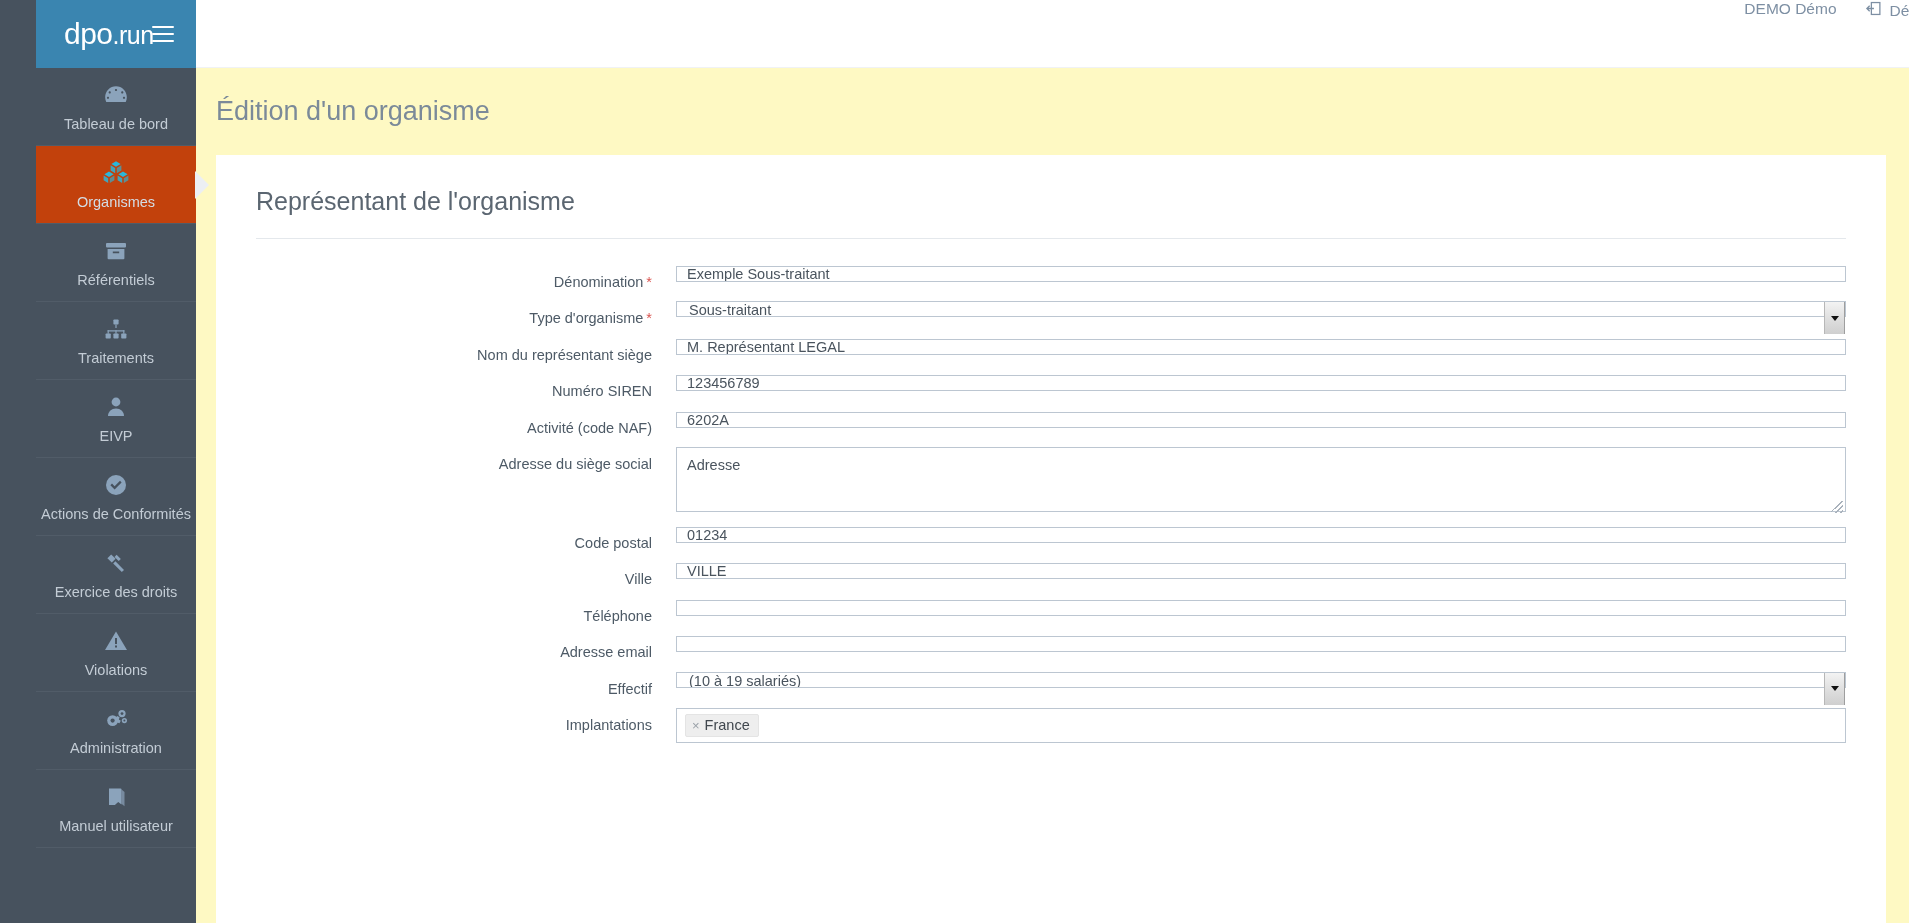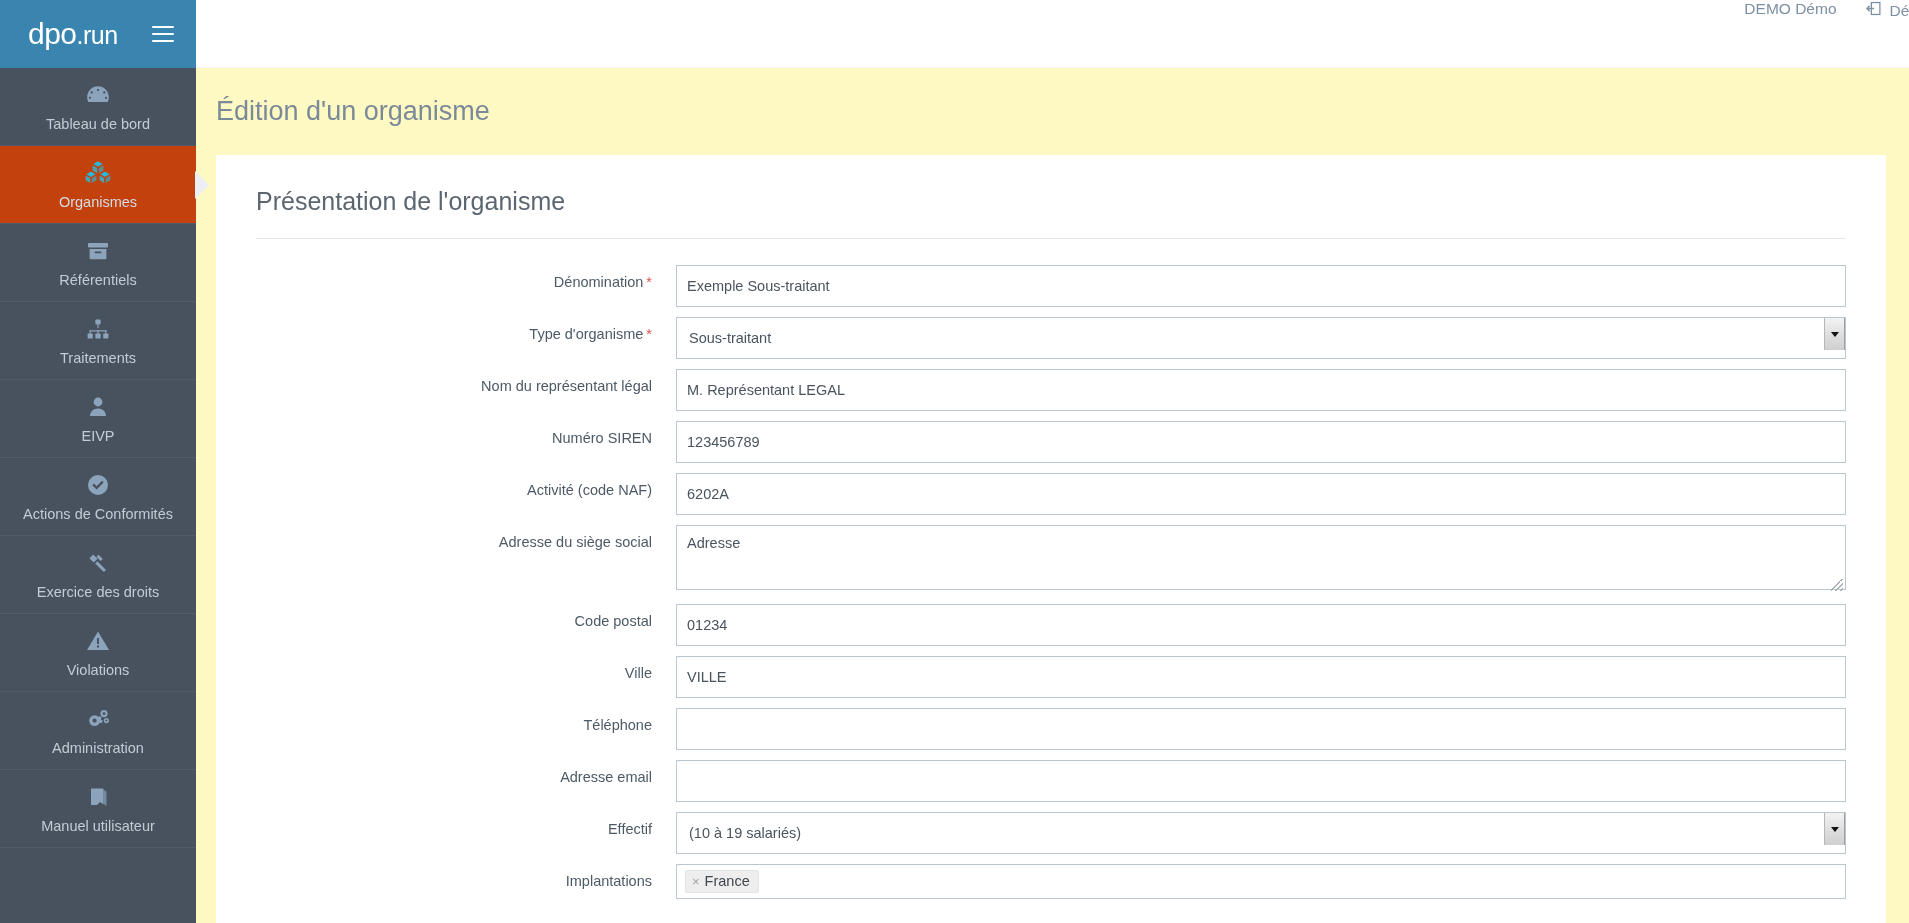--- a/index.html
+++ b/index.html
@@ -11,20 +11,21 @@
     background: #eceff3;
   }
   .app { position: relative; width: 1909px; height: 923px; }
 
   
   .sidebar {
     position: absolute; left: 0; top: 0;
     width: 196px; height: 923px;
     background: #47525e;
     z-index: 5;
+    padding-left: 36px;
   }
   .brand {
     height: 68px;
     background: #3a85b0;
     display: flex; align-items: center;
     padding-left: 28px;
     position: relative;
   }
   .brand-logo {
     color: #ffffff;
@@ -124,21 +125,21 @@
     font-size: 14.5px;
     color: #4d5a66;
     font-weight: 400;
     line-height: 1.2;
   }
   .row .label .req { color: #d9534f; margin-left: 3px; }
   .row .field { flex: 1; max-width: 1198px; position: relative; }
 
   .inp {
     width: 100%;
-    height: 42px;
+    height: 16px;
     border: 1px solid #bcc6d1;
     background: #ffffff;
     font-family: "Liberation Sans", sans-serif;
     font-size: 14.5px;
     color: #4a545e;
     padding: 0 10px;
     outline: none;
     border-radius: 0;
   }
   .inp::placeholder { color: #4a545e; }
@@ -353,21 +354,21 @@
           </svg>
       </span>
       <span>Déconnexion</span>
     </div>
   </header>
 
   <main class="content">
     <div class="page-title">Édition d'un organisme</div>
 
     <section class="card">
-      <h2>Présentation de l'organisme</h2>
+      <h2>Représentant de l'organisme</h2>
 
       <div class="form">
 
         <div class="row">
           <div class="label"><span>Dénomination</span><span class="req">*</span></div>
           <div class="field">
             <input class="inp" type="text" value="Exemple Sous-traitant" style="">
           </div>
         </div>
 
@@ -379,21 +380,21 @@
                 <option>Sous-traitant</option>
               </select>
               <span class="sel-btn">
                   <i></i>
                 </span>
             </div>
           </div>
         </div>
 
         <div class="row">
-          <div class="label">Nom du représentant légal</div>
+          <div class="label">Nom du représentant siège</div>
           <div class="field">
             <input class="inp" type="text" value="M. Représentant LEGAL" style="">
           </div>
         </div>
 
         <div class="row">
           <div class="label">Numéro SIREN</div>
           <div class="field">
             <input class="inp" type="text" value="123456789" style="">
           </div>

